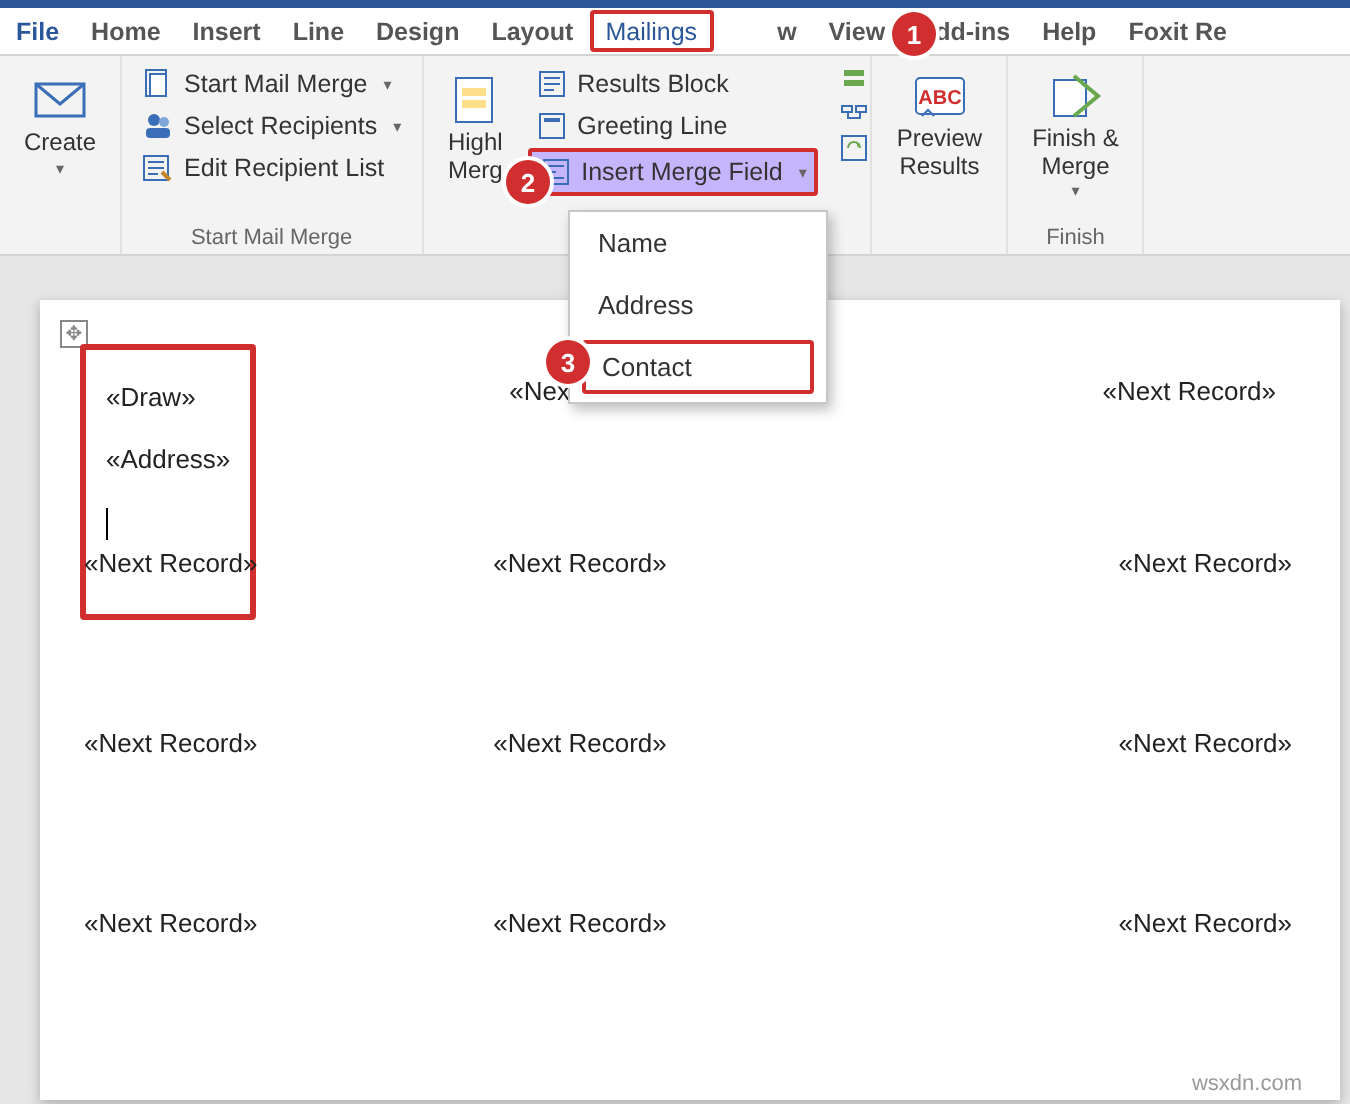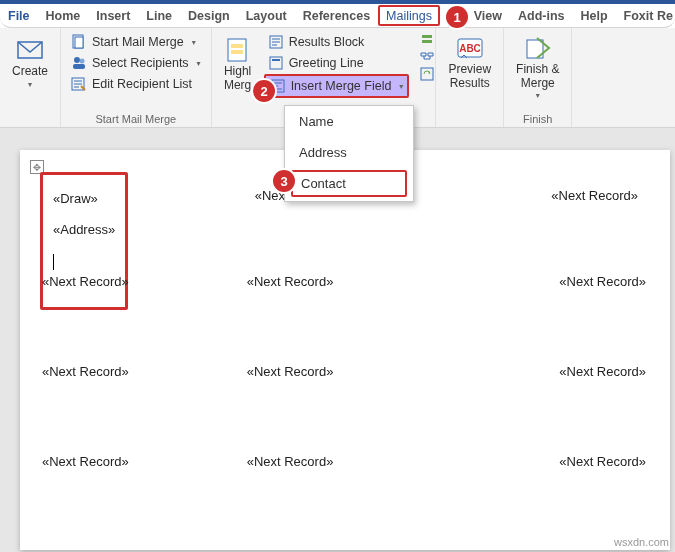--- a/index.html
+++ b/index.html
@@ -20,21 +20,20 @@
     background: #2b579a;
   }
   
   .tabs {
     display: flex;
     align-items: stretch;
     height: 24px;
     background: #fff;
     border-bottom: 1px solid #d4d4d4;
     user-select: none;
-    border-radius: 11px;
   }
   .tab {
     padding: 0 8px;
     display: flex;
     align-items: center;
     font-size: 12.5px;
     color: #555;
     cursor: pointer;
     white-space: nowrap;
     font-weight: bold;
@@ -180,39 +179,38 @@
     border-radius:2px;
   }
   .cursor-caret {
     display:inline-block;
     width:1px; height:16px;
     background:#000;
     vertical-align:middle;
   }
   .watermark {
     position:absolute;
-    right:6px;
+    right:24px;
     bottom:4px;
     font-size:11px;
     color:#999;
   }
 </style>
 </head>
 <body>
 
 <div class="titlebar"></div>
 
 <div class="tabs">
   <div class="tab" style="color:#2b579a;font-weight:600">File</div>
   <div class="tab">Home</div>
   <div class="tab">Insert</div>
   <div class="tab">Line</div>
   <div class="tab">Design</div>
   <div class="tab">Layout</div>
-  <div class="tab">References</div>
   <div class="tab active highlight-red">Mailings</div>
   <div style="width:24px"></div>
   <div class="tab">w</div>
   <div class="tab">View</div>
   <div class="tab">Add-ins</div>
   <div class="tab">Help</div>
   <div class="tab">Foxit Re</div>
 </div>
 <div class="callout" style="left:446px; top:6px;">1</div>
 

